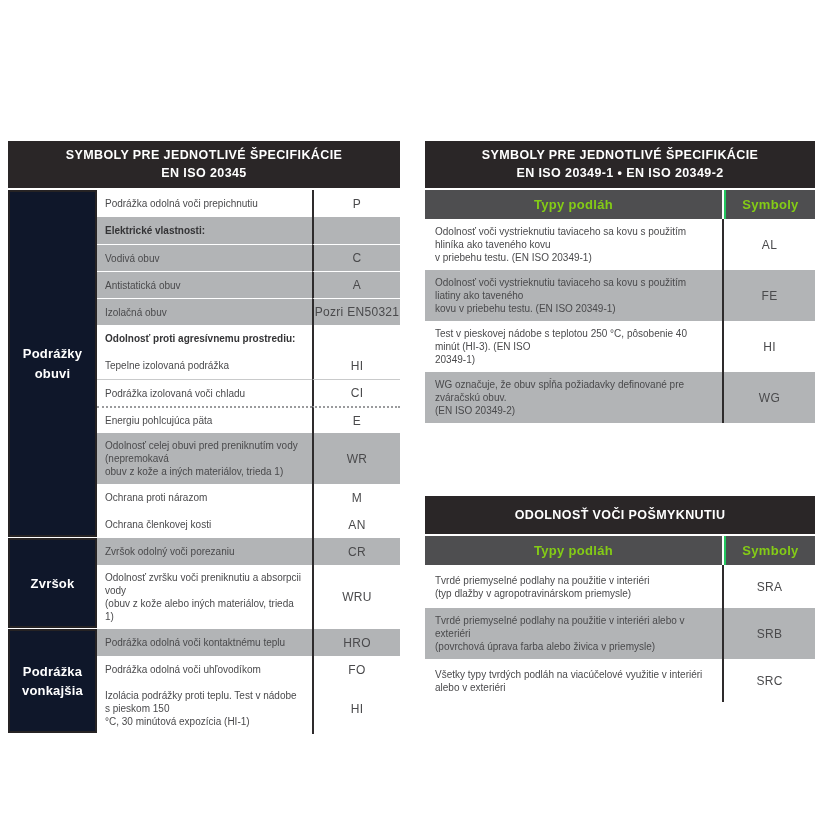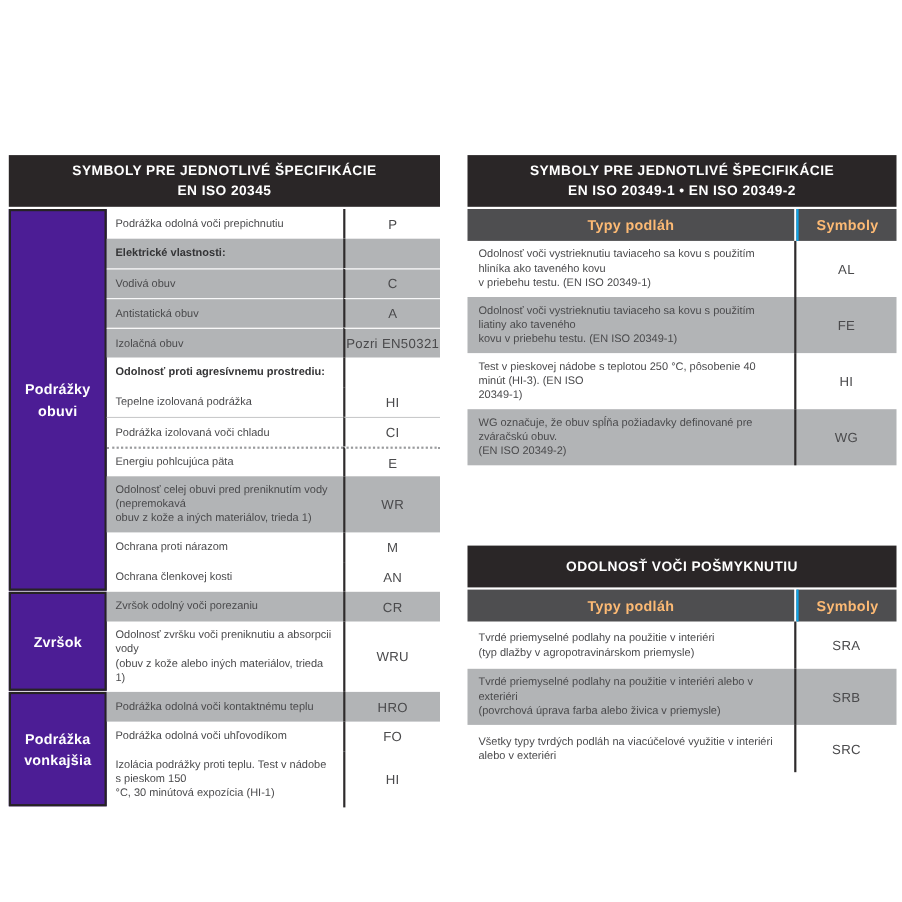--- a/index.html
+++ b/index.html
@@ -16,25 +16,25 @@
   .thead{
     background:#2a2627;color:#ffffff;text-align:center;
     font-weight:bold;font-size:12.5px;letter-spacing:.4px;
     line-height:1.45;padding:5px 4px 6px;margin-bottom:2px;
   }
   .thead2{padding:10px 4px;}
 
   
   .subhead{display:grid;grid-template-columns:1fr 93px;margin-bottom:0px;}
   .subcell{
-    background:#4e4e50;color:#fdba74;font-weight:bold;font-size:13px;
+    background:#4e4e50;color:#84cc16;font-weight:bold;font-size:13px;
     letter-spacing:.3px;display:flex;align-items:center;justify-content:center;
     height:29px;
   }
-  .subcell.syms{border-left:2px solid #0ea5e9;margin-left:2px;}
+  .subcell.syms{border-left:2px solid #22c55e;margin-left:2px;}
 
   
   .lbody{display:grid;grid-template-columns:89px 1fr 88px;}
   .rbody{display:grid;grid-template-columns:1fr 93px;}
 
   .cell{box-sizing:border-box;}
   .desc{
     font-size:10px;line-height:1.3;padding:6px 8px;
     display:flex;flex-direction:column;justify-content:center;
     white-space:pre-line;min-height:27px;
@@ -46,21 +46,21 @@
     font-size:12px;letter-spacing:.3px;color:#4a4a4c;
   }
   .gray{background:#b2b4b6;}
   .bold{font-weight:bold;color:#343436;}
 
   .sep-thinwhite{border-top:1px solid #ffffff;}
   .sep-solid{border-top:1px solid #c9cacb;}
   .sep-dotted{border-top:2px dotted #9a9b9d;}
 
   .groupcell{
-    background:#4c1d95;border:2px solid #262324;margin:0 0 1px 0;
+    background:#0f172a;border:2px solid #262324;margin:0 0 1px 0;
     color:#ffffff;font-weight:bold;font-size:13px;line-height:1.5;
     display:flex;align-items:center;justify-content:center;text-align:center;
     white-space:pre-line;letter-spacing:.2px;
   }
 </style>
 </head>
 <body>
 
 <section class="tbl tbl-left">
   <header class="thead">

